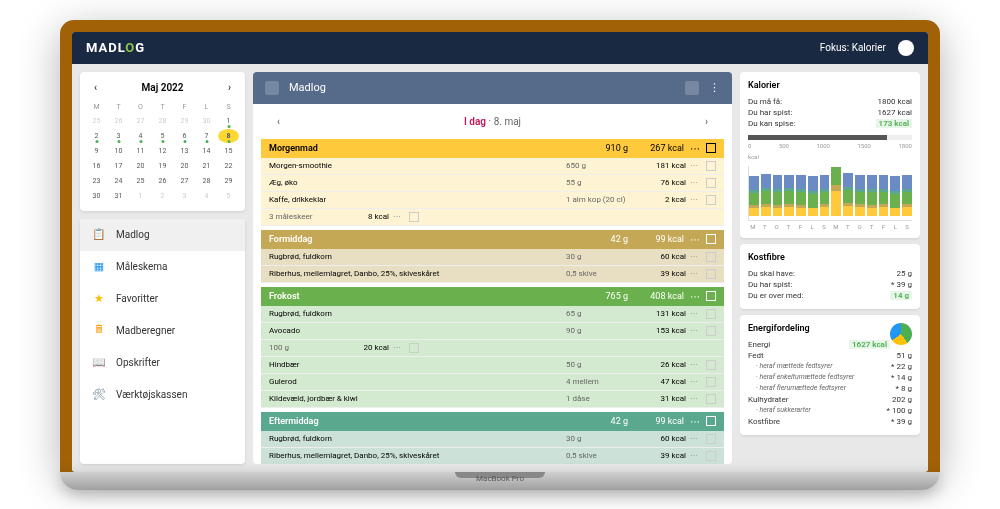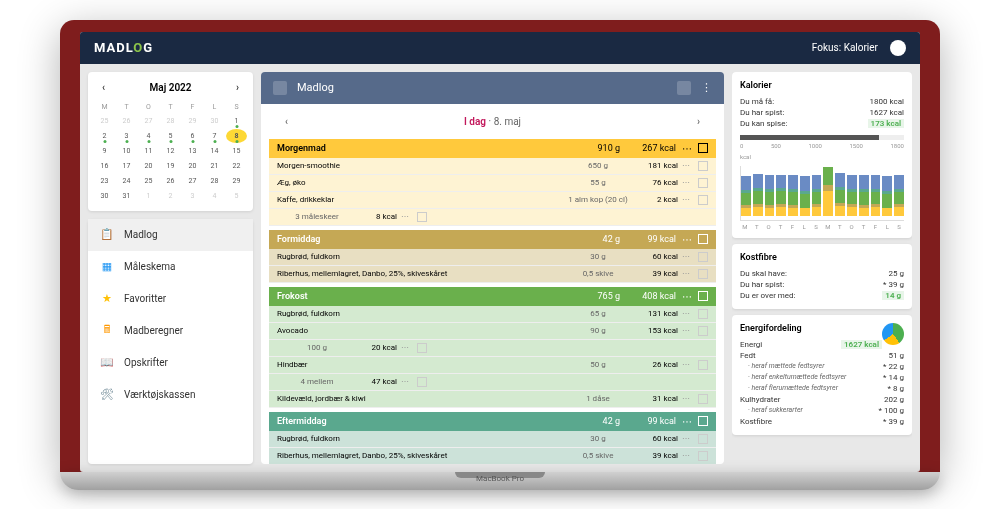--- a/index.html
+++ b/index.html
@@ -1,18 +1,18 @@
 <!DOCTYPE html>
 <html><head>
 <meta charset="utf-8">
 <style>
 *{margin:0;padding:0;box-sizing:border-box;font-family:-apple-system,BlinkMacSystemFont,"Segoe UI",Roboto,sans-serif}
 body{background:#fff;display:flex;align-items:center;justify-content:center;height:509px;width:1000px}
 .laptop{width:880px;position:relative}
-.screen{background:#7f1d1d;border-radius:14px 14px 0 0;padding:12px 20px 0;box-shadow:0 10px 40px rgba(0,0,0,.3)}
+.screen{background:#a16207;border-radius:14px 14px 0 0;padding:12px 12px 0;box-shadow:0 10px 40px rgba(0,0,0,.3)}
 .display{background:#e8e8e8;height:440px;overflow:hidden;border-radius:3px;display:flex;flex-direction:column}
 .base{background:linear-gradient(#d0d0d0,#a0a0a0);height:18px;border-radius:0 0 22px 22px;position:relative;box-shadow:0 4px 15px rgba(0,0,0,.25)}
 .base-label{position:absolute;top:2px;left:50%;transform:translateX(-50%);font-size:8px;color:#555}
 .notch{position:absolute;top:0;left:50%;transform:translateX(-50%);width:90px;height:6px;background:#888;border-radius:0 0 6px 6px}
 .topbar{background:#1a2942;height:32px;display:flex;align-items:center;padding:0 14px;justify-content:space-between}
 .logo{color:#fff;font-weight:700;font-size:13px;letter-spacing:1px}
 .logo .o{color:#8bc34a;position:relative}
 .topright{display:flex;align-items:center;gap:12px;color:#fff;font-size:10px}
 .user-ic{width:16px;height:16px;background:#fff;border-radius:50%}
 .content{display:flex;flex:1;gap:8px;padding:8px;overflow:hidden}
@@ -51,21 +51,21 @@
 .meal-head.green{background:#6ab04c;color:#fff}
 .meal-head.teal{background:#5aa88e;color:#fff}
 .meal-menu{cursor:pointer;font-size:10px}
 .meal-copy{width:10px;height:10px;border:1px solid currentColor;cursor:pointer}
 .food-row{display:flex;align-items:center;padding:3px 8px;font-size:8px;border-bottom:1px solid #eee}
 .food-row.yellow{background:#fef3d3}
 .food-row.olive{background:#e8dfc2}
 .food-row.green{background:#d4ead0}
 .food-row.teal{background:#cce2d9}
 .food-name{flex:1}
-.food-amt{width:80px;text-align:center;color:#666}
+.food-amt{width:80px;text-align:left;color:#666}
 .food-kcal{width:40px;text-align:right}
 .food-menu{width:16px;text-align:center;cursor:pointer;color:#999}
 .food-chk{width:10px;height:10px;border:1px solid #ccc;margin-left:4px;cursor:pointer}
 .right{width:180px;display:flex;flex-direction:column;gap:6px;overflow-y:auto}
 .side-card{padding:8px;font-size:8px}
 .side-title{font-weight:600;margin-bottom:6px;font-size:9px}
 .side-row{display:flex;justify-content:space-between;padding:1px 0;color:#333}
 .side-row .v{text-align:right}
 .side-row .green{color:#4caf50;font-weight:600;background:#e8f5e9;padding:0 3px}
 .side-row .i{font-style:italic;padding-left:8px;color:#666;font-size:7px}
@@ -283,20 +283,21 @@
                       <span class="food-chk"></span>
                     </div>
                     <div class="food-row green">
                       <span class="food-name">Hindbær</span>
                       <span class="food-amt">50 g</span>
                       <span class="food-kcal">26 kcal</span>
                       <span class="food-menu">⋯</span>
                       <span class="food-chk"></span>
                     </div>
                     <div class="food-row green">
+                      <span class="food-name">Gulerod</span>
                       <span class="food-amt">4 mellem</span>
                       <span class="food-kcal">47 kcal</span>
                       <span class="food-menu">⋯</span>
                       <span class="food-chk"></span>
                     </div>
                     <div class="food-row green">
                       <span class="food-name">Kildevæld, jordbær &amp; kiwi</span>
                       <span class="food-amt">1 dåse</span>
                       <span class="food-kcal">31 kcal</span>
                       <span class="food-menu">⋯</span>

